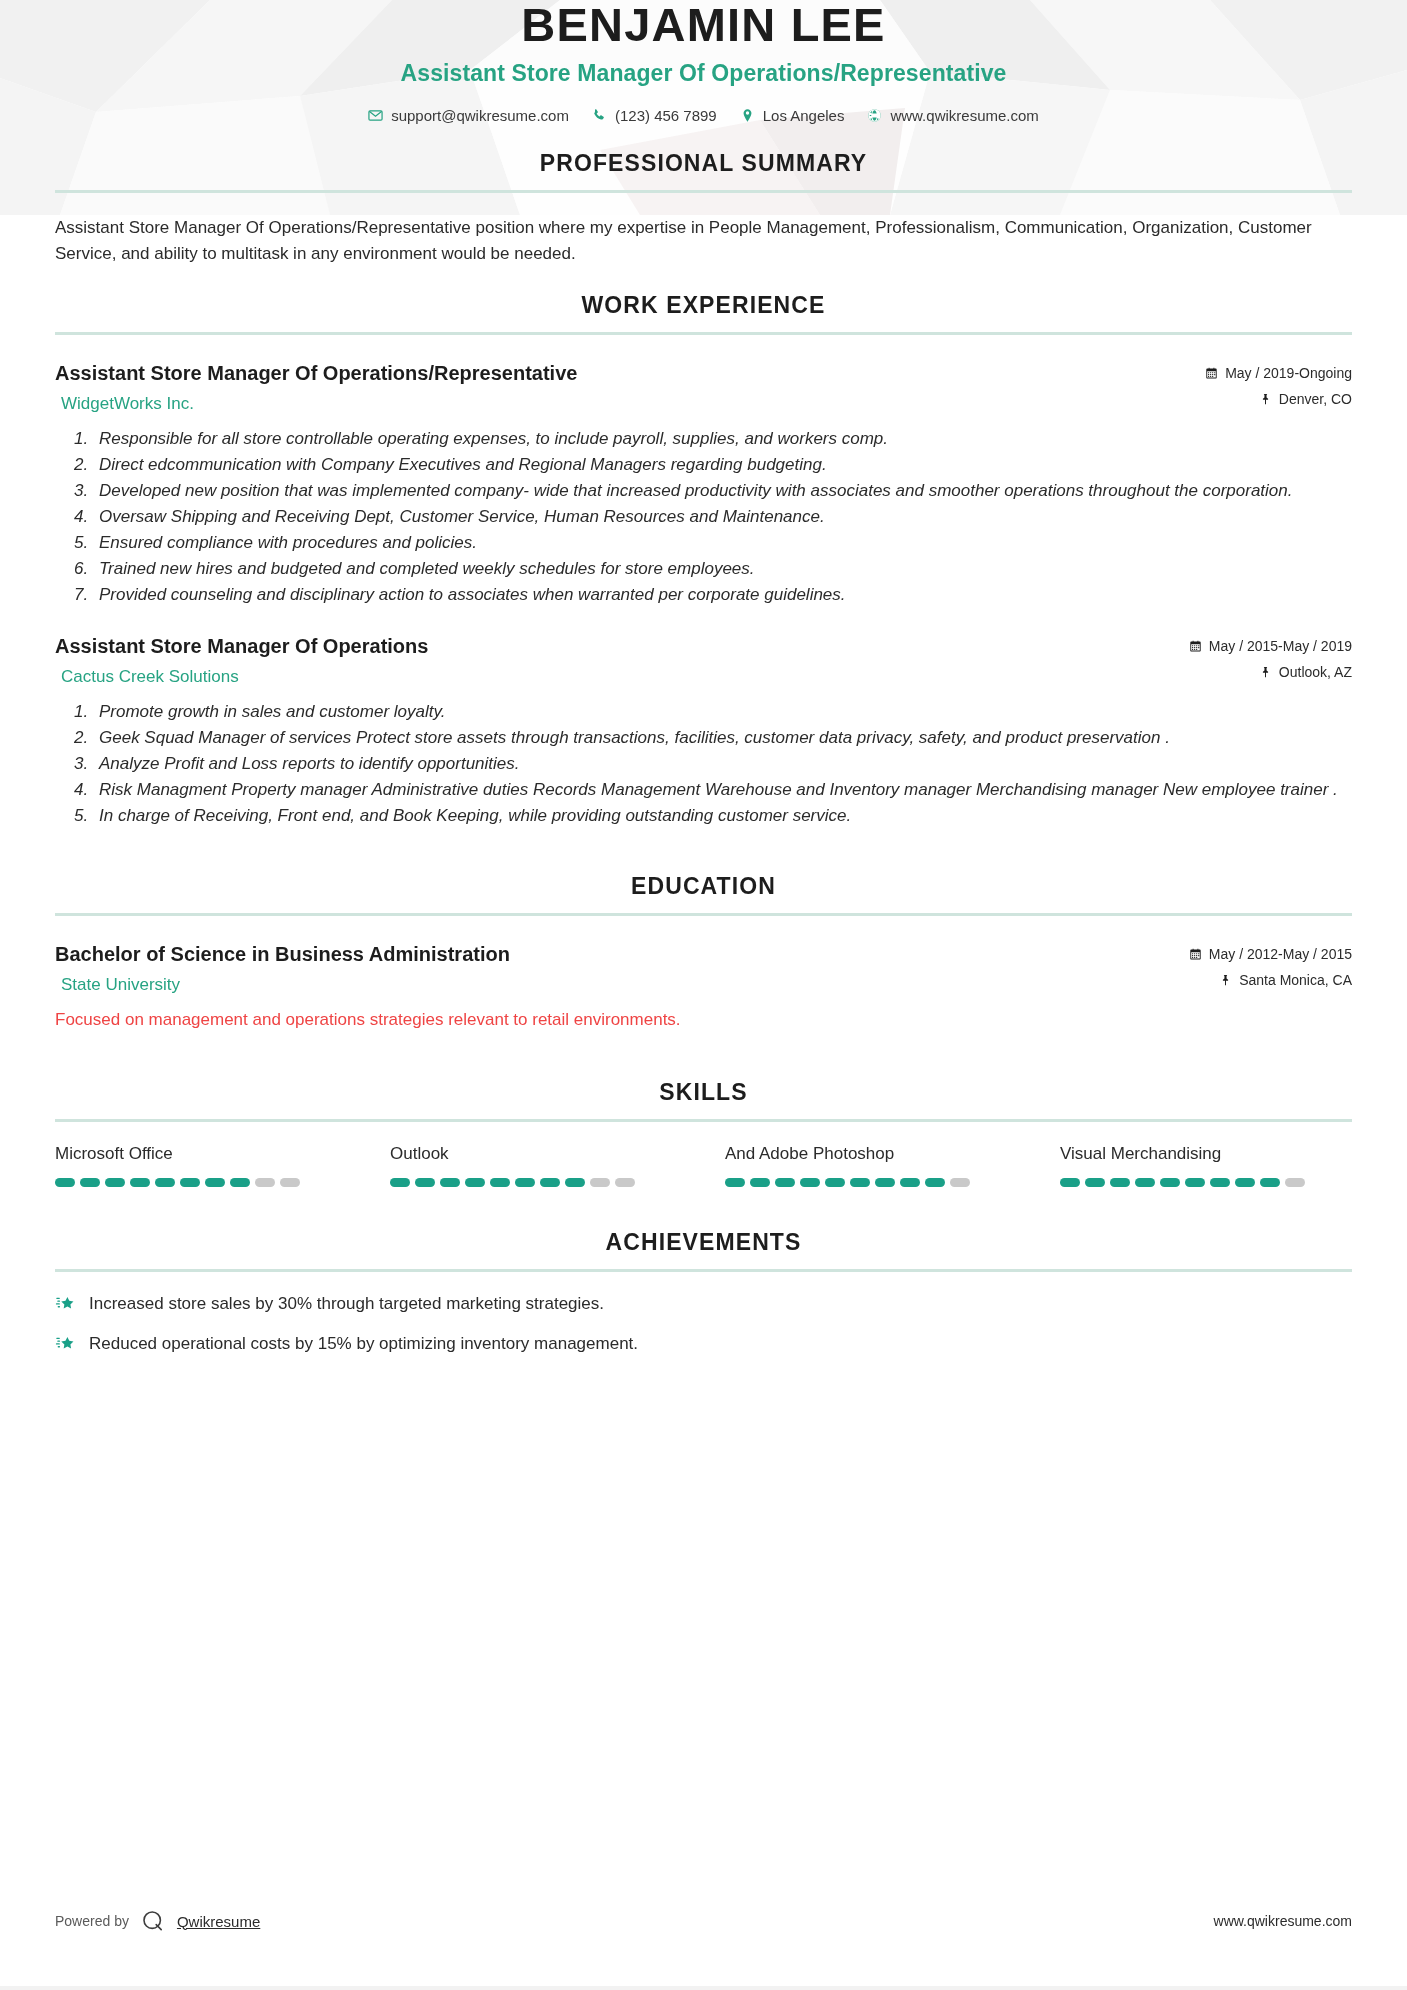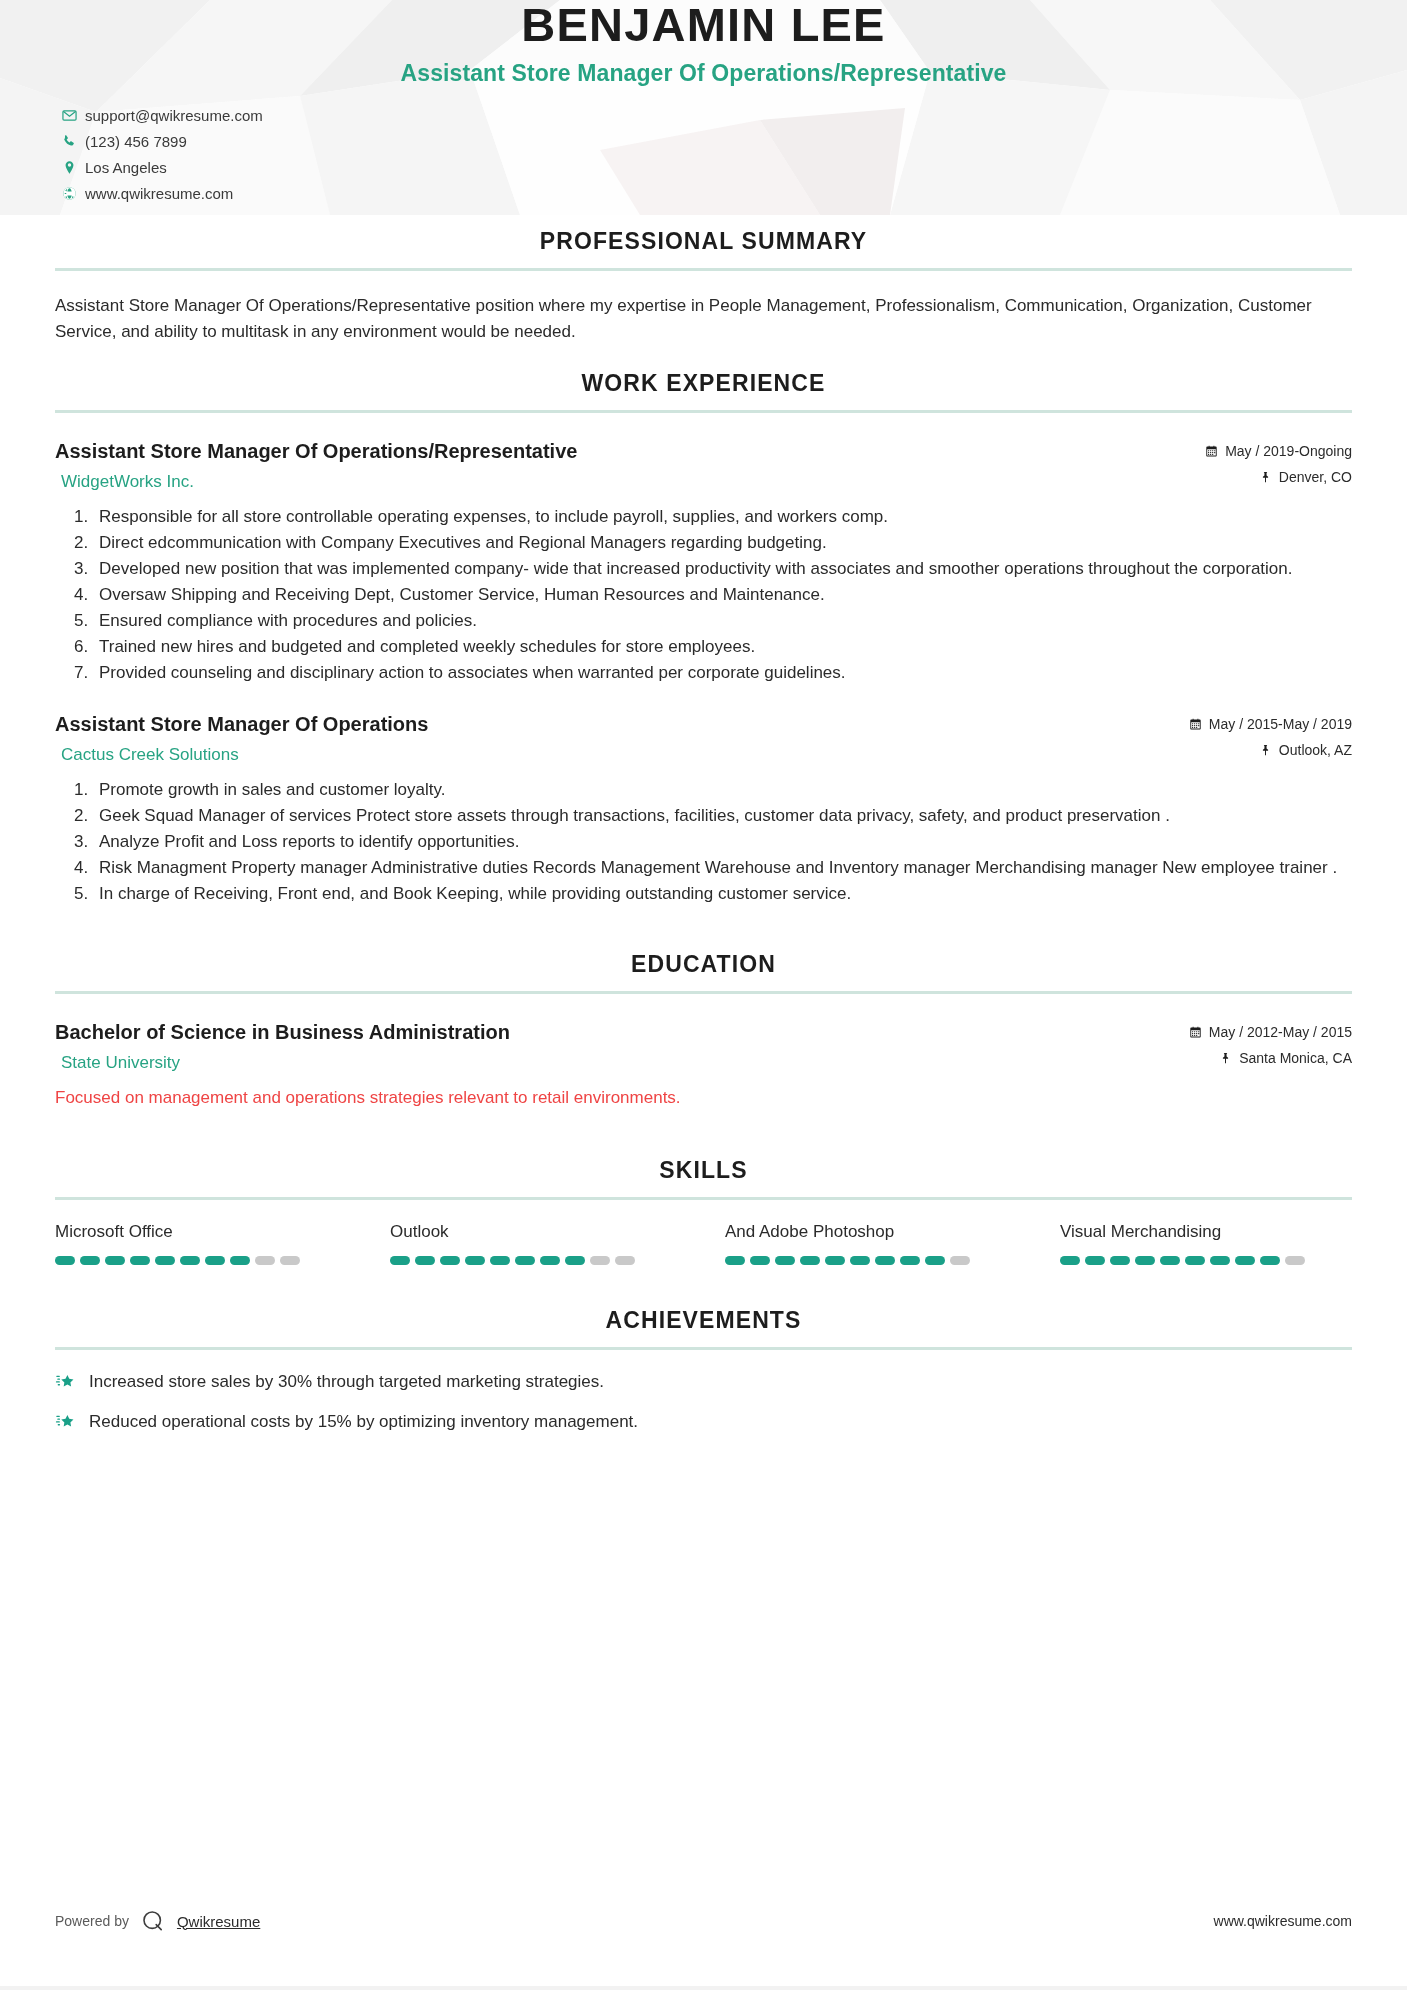--- a/index.html
+++ b/index.html
@@ -52,24 +52,23 @@
     font-weight: 600;
     color: #27a383;
     letter-spacing: .1px;
   }
 
   
   .contact-row {
     margin-top: 20px;
     display: flex;
     justify-content: center;
-    align-items: flex-start;
+    align-items: flex-end;
     gap: 9px;
     flex-wrap: nowrap;
-    flex-direction: column;
   }
   .contact-item {
     display: flex;
     align-items: center;
     gap: 8px;
     font-size: 15px;
     color: #3a3a3a;
     padding: 0 7px;
   }
   .contact-item .ico {
@@ -158,20 +157,21 @@
     margin-top: 13px;
     padding-left: 38px;
     list-style: decimal;
   }
   ol.duties li {
     font-size: 17px;
     line-height: 1.47;
     color: #2b2b2b;
     padding-left: 6px;
     margin-bottom: 1px;
+    font-style: italic;
   }
 
   
   .edu-desc {
     margin-top: 12px;
     font-size: 17px;
     line-height: 1.5;
     color: #ef4444;
   }
 

